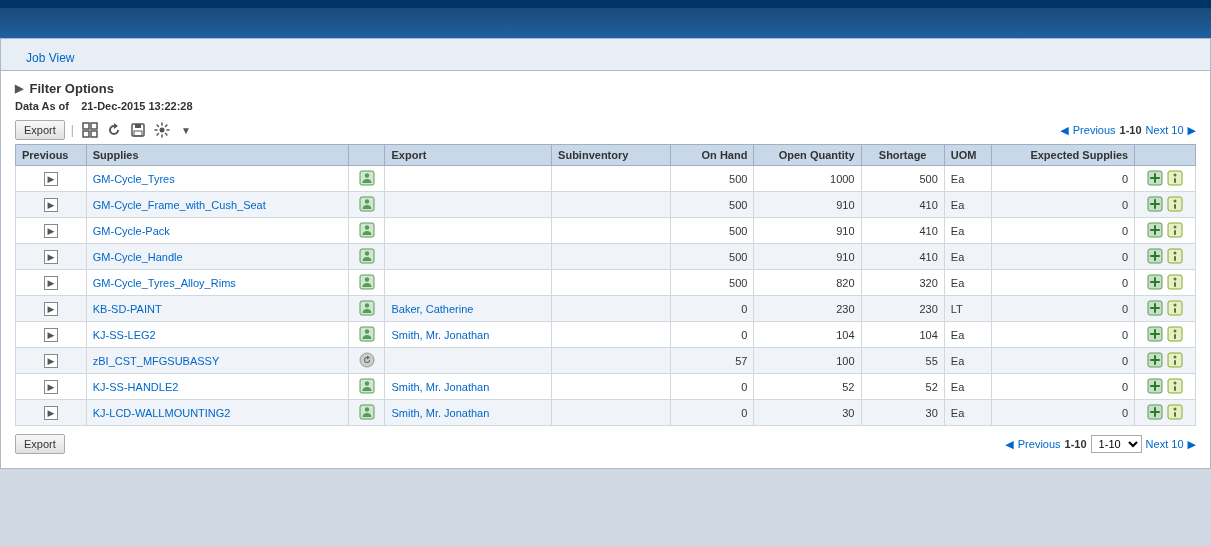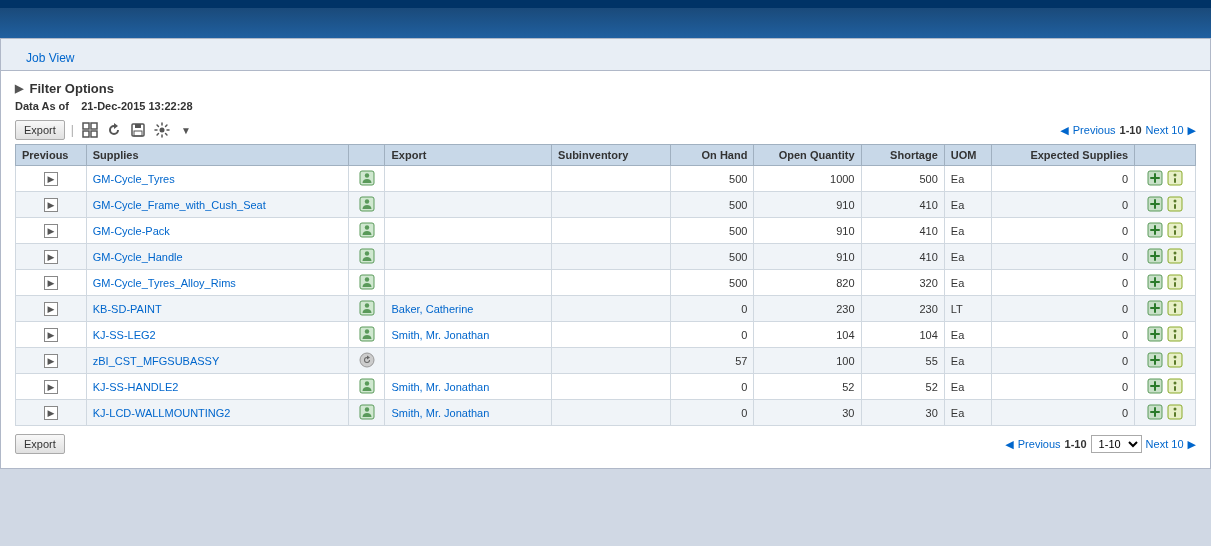--- a/index.html
+++ b/index.html
@@ -274,21 +274,21 @@
     <table class="data-table">
       <thead>
         <tr>
           <th style="width:50px;">Previous</th>
           <th style="width:220px;">Supplies</th>
           <th style="width:26px;"></th>
           <th style="width:140px;">Export</th>
           <th style="width:100px;">Subinventory</th>
           <th class="right" style="width:70px;">On Hand</th>
           <th class="right" style="width:90px;">Open Quantity</th>
-          <th class="right" style="width:70px;">Shortage</th>
+          <th class="right" style="width:70px;text-align:center;">Shortage</th>
           <th style="width:40px;">UOM</th>
           <th class="right" style="width:120px;">Expected Supplies</th>
           <th style="width:30px;"></th>
         </tr>
       </thead>
       <tbody id="table-body">
 
       <tr>
             <td style="text-align: center;"><span class="expand-btn">▶</span></td>
             <td><a class="link-text">GM-Cycle_Tyres</a></td>

